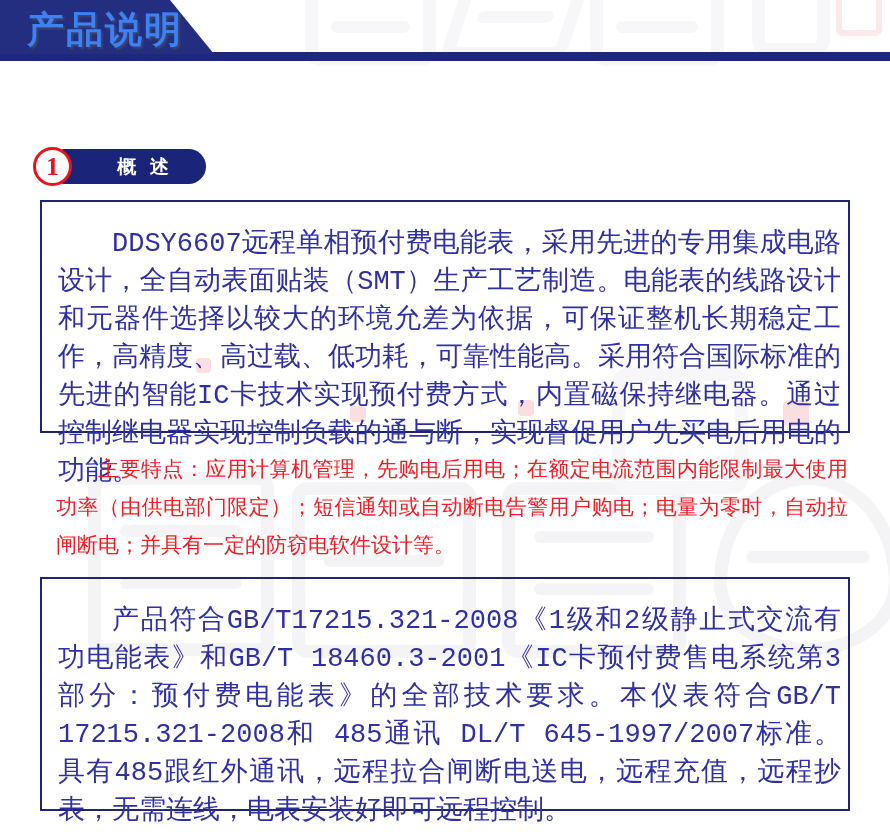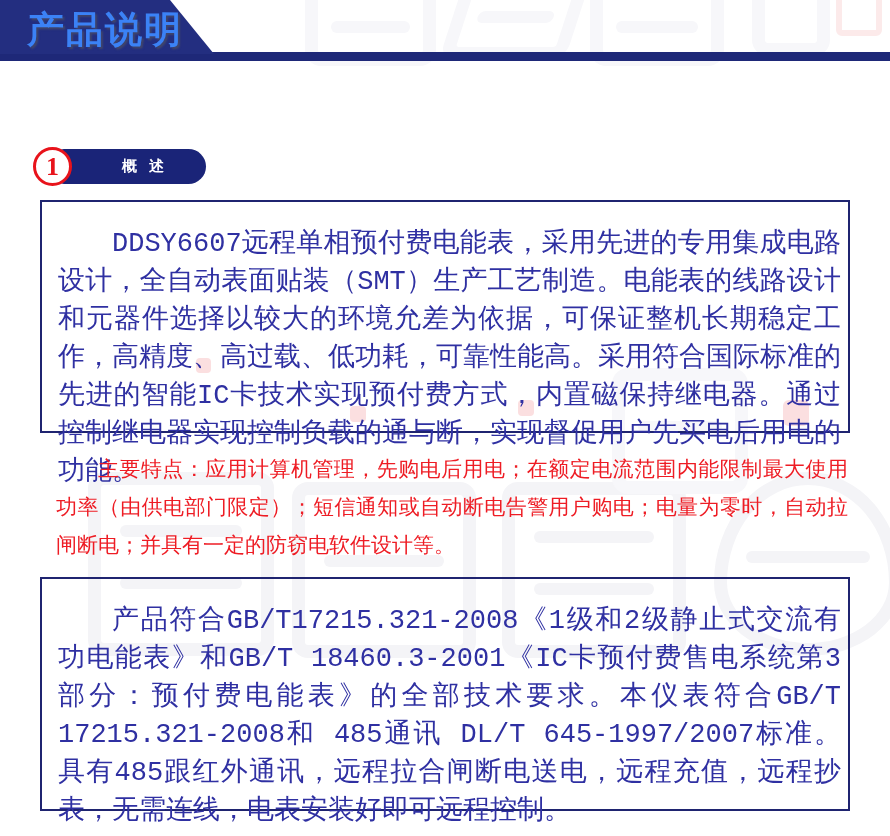--- a/index.html
+++ b/index.html
@@ -32,21 +32,21 @@
     font-weight:bold;font-size:37px;color:#3b82f6;
     text-shadow:2px 2px 2px rgba(90,90,90,.55);
     letter-spacing:2px;white-space:nowrap;
   }
 
   
   .section-header{position:absolute;left:33px;top:147px;height:40px;z-index:3;}
   .section-ribbon{
     position:absolute;left:25px;top:2px;width:122px;height:35px;
     background:#1a2478;border-radius:6px 18px 18px 6px;
-    color:#ffffff;font-weight:bold;font-size:15px;
+    color:#ffffff;font-weight:bold;font-size:19px;
     display:flex;align-items:center;justify-content:center;
     padding-left:26px;letter-spacing:4px;white-space:nowrap;
   }
   .section-number{
     position:absolute;left:0;top:0;width:33px;height:33px;
     background:#ffffff;border:3px solid #e8131b;border-radius:50%;
     color:#e8131b;font-family:"Liberation Serif","DejaVu Serif",serif;
     font-weight:bold;font-size:26px;
     display:flex;align-items:center;justify-content:center;z-index:4;
   }

